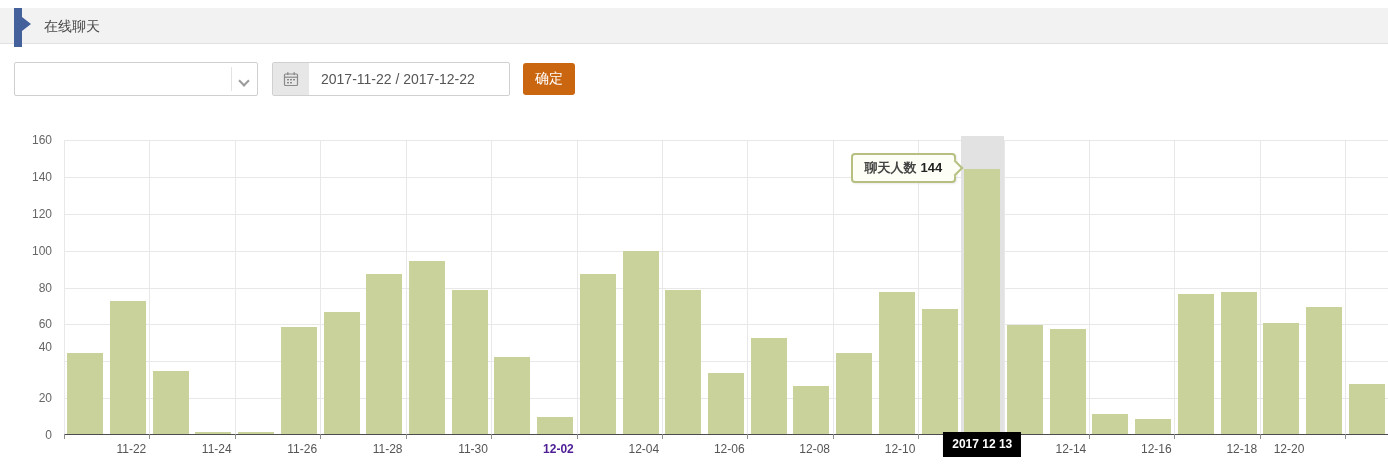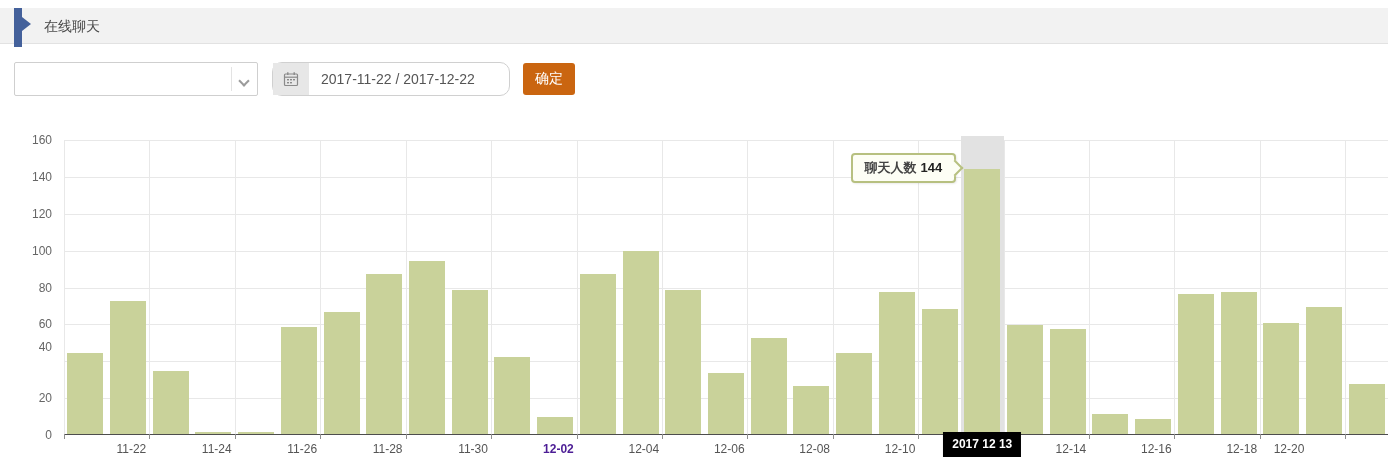--- a/index.html
+++ b/index.html
@@ -18,21 +18,21 @@
 
   
   .select-box { position:absolute; left:14px; top:62px; width:244px; height:34px;
     background:#fff; border:1px solid #cfcfcf; border-radius:2px; cursor:pointer; }
   .select-placeholder { position:absolute; left:14px; top:0; line-height:32px; font-size:14px; color:#9b9b9b; }
   .select-arrow-zone { position:absolute; right:0; top:4px; bottom:4px; width:26px; border-left:1px solid #e3e3e3; }
   .chevron-down { position:absolute; left:8px; top:10px; width:8px; height:8px;
     border-right:2px solid #9b9b9b; border-bottom:2px solid #9b9b9b; transform:rotate(45deg); }
 
   .date-widget { position:absolute; left:272px; top:62px; width:238px; height:34px;
-    background:#fff; border:1px solid #d0d0d0; border-radius:10px; }
+    background:#fff; border:1px solid #d0d0d0; border-radius:2px; }
   .date-icon-box { position:absolute; left:0; top:0; width:36px; height:32px; background:#e7e7e7;
     display:flex; align-items:center; justify-content:center; cursor:pointer; }
   .date-input { position:absolute; left:36px; top:0; width:198px; height:32px; border:0; outline:0;
     padding-left:12px; font-size:14px; color:#555; font-family:inherit; background:transparent; }
 
   .confirm-btn { position:absolute; left:523px; top:63px; width:52px; height:32px;
     background:#ca6510; color:#fff; border:0; border-radius:3px; font-size:14px;
     font-family:inherit; cursor:pointer; }
 
   

